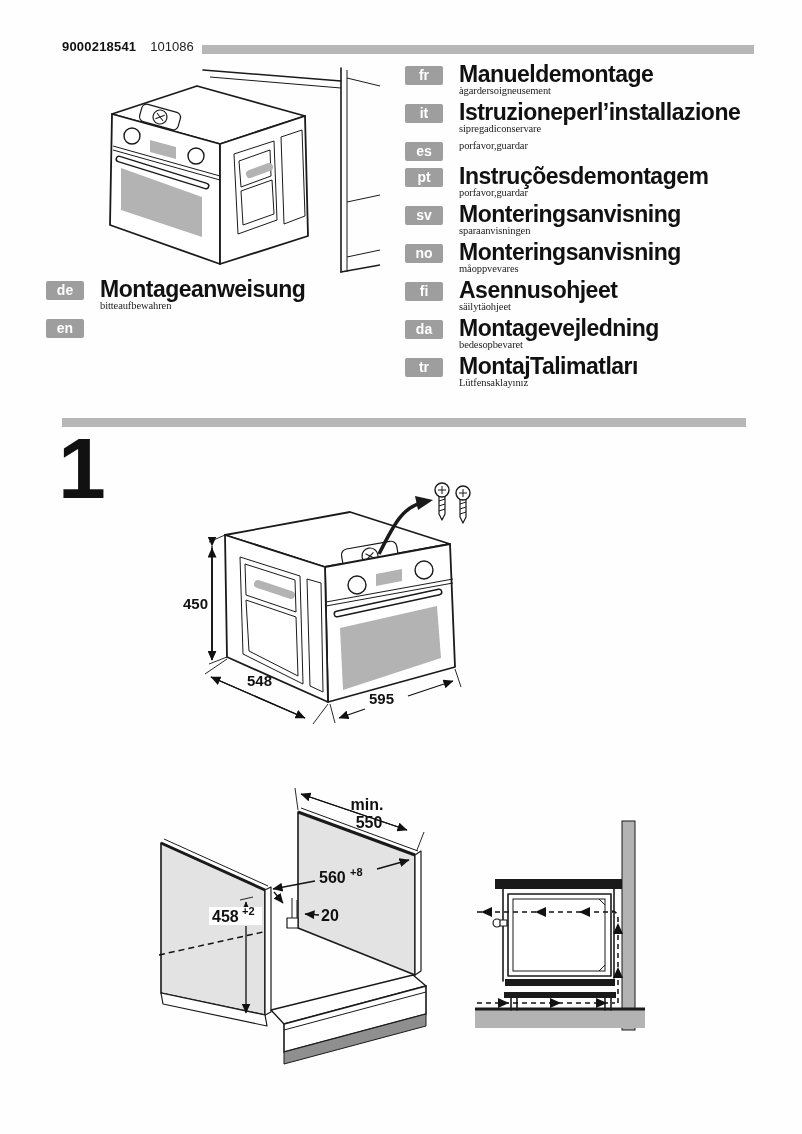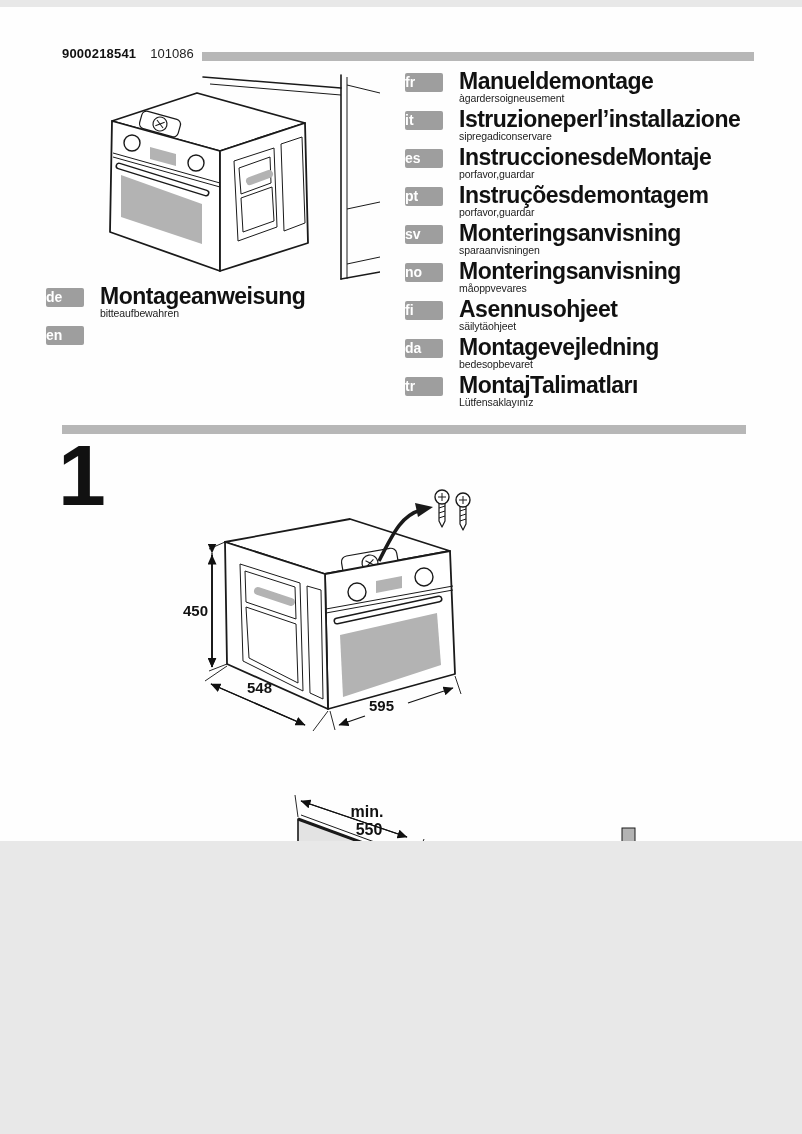--- a/index.html
+++ b/index.html
@@ -1,32 +1,32 @@
 <!DOCTYPE html>
 <html><head>
 <meta charset="utf-8">
 <style>
   html,body{margin:0;padding:0;background:#e8e8e8;}
-  .page{position:relative;width:802px;height:834px;background:#fefefe;margin:7px auto;
+  .page{position:relative;width:802px;height:1134px;background:#fefefe;margin:0 auto;
         font-family:"Liberation Sans",sans-serif;color:#111;overflow:hidden;}
   
   .doc-header{position:absolute;left:62px;top:39px;font-size:13px;white-space:nowrap;}
   .doc-number{font-weight:bold;letter-spacing:0.2px;}
   .doc-code{margin-left:14px;color:#222;}
   .header-bar{position:absolute;left:202px;top:45px;width:552px;height:9px;background:#b7b7b7;}
   
   .lang-col{position:absolute;}
   .lang-col.left{left:46px;top:279px;width:335px;}
   .lang-col.right{left:405px;top:64px;width:350px;}
   .lang-row{display:flex;align-items:flex-start;margin-bottom:5px;}
   .lang-badge{flex:0 0 38px;width:38px;height:19px;margin-top:2px;margin-right:16px;
               background:#9e9e9e;color:#fff;font-weight:bold;font-size:14px;line-height:19px;
-              border-radius:2px;}
+              text-align:center;border-radius:2px;}
   .lang-title{font-size:23px;font-weight:bold;letter-spacing:-0.5px;line-height:21px;color:#111;}
-  .lang-sub{font-size:10.5px;line-height:12px;color:#222;margin-top:0px;letter-spacing:-0.1px;}
+  .lang-sub{font-size:10.5px;line-height:12px;color:#222;margin-top:0px;letter-spacing:-0.1px;font-family:Liberation Serif, serif;}
   
   .divider-bar{position:absolute;left:62px;top:418px;width:684px;height:9px;background:#b7b7b7;}
   .step-number{position:absolute;left:58px;top:425px;font-size:86px;font-weight:bold;line-height:1;color:#111;letter-spacing:-2px;}
   
   .illus{position:absolute;}
   #illus-top{left:88px;top:64px;}
   #illus-step1{left:165px;top:462px;}
   #illus-niche{left:145px;top:780px;}
   #illus-side{left:475px;top:815px;}
   
@@ -128,21 +128,20 @@
     <div class="lang-row">
       <span class="lang-badge">it</span>
       <div class="lang-text">
         <div class="lang-title">Istruzioneperl’installazione</div>
         <div class="lang-sub">sipregadiconservare</div>
       </div>
     </div>
     <div class="lang-row">
       <span class="lang-badge">es</span>
       <div class="lang-text">
-        <div class="lang-title">InstruccionesdeMontaje</div>
         <div class="lang-sub">porfavor,guardar</div>
       </div>
     </div>
     <div class="lang-row">
       <span class="lang-badge">pt</span>
       <div class="lang-text">
         <div class="lang-title">Instruçõesdemontagem</div>
         <div class="lang-sub">porfavor,guardar</div>
       </div>
     </div>

